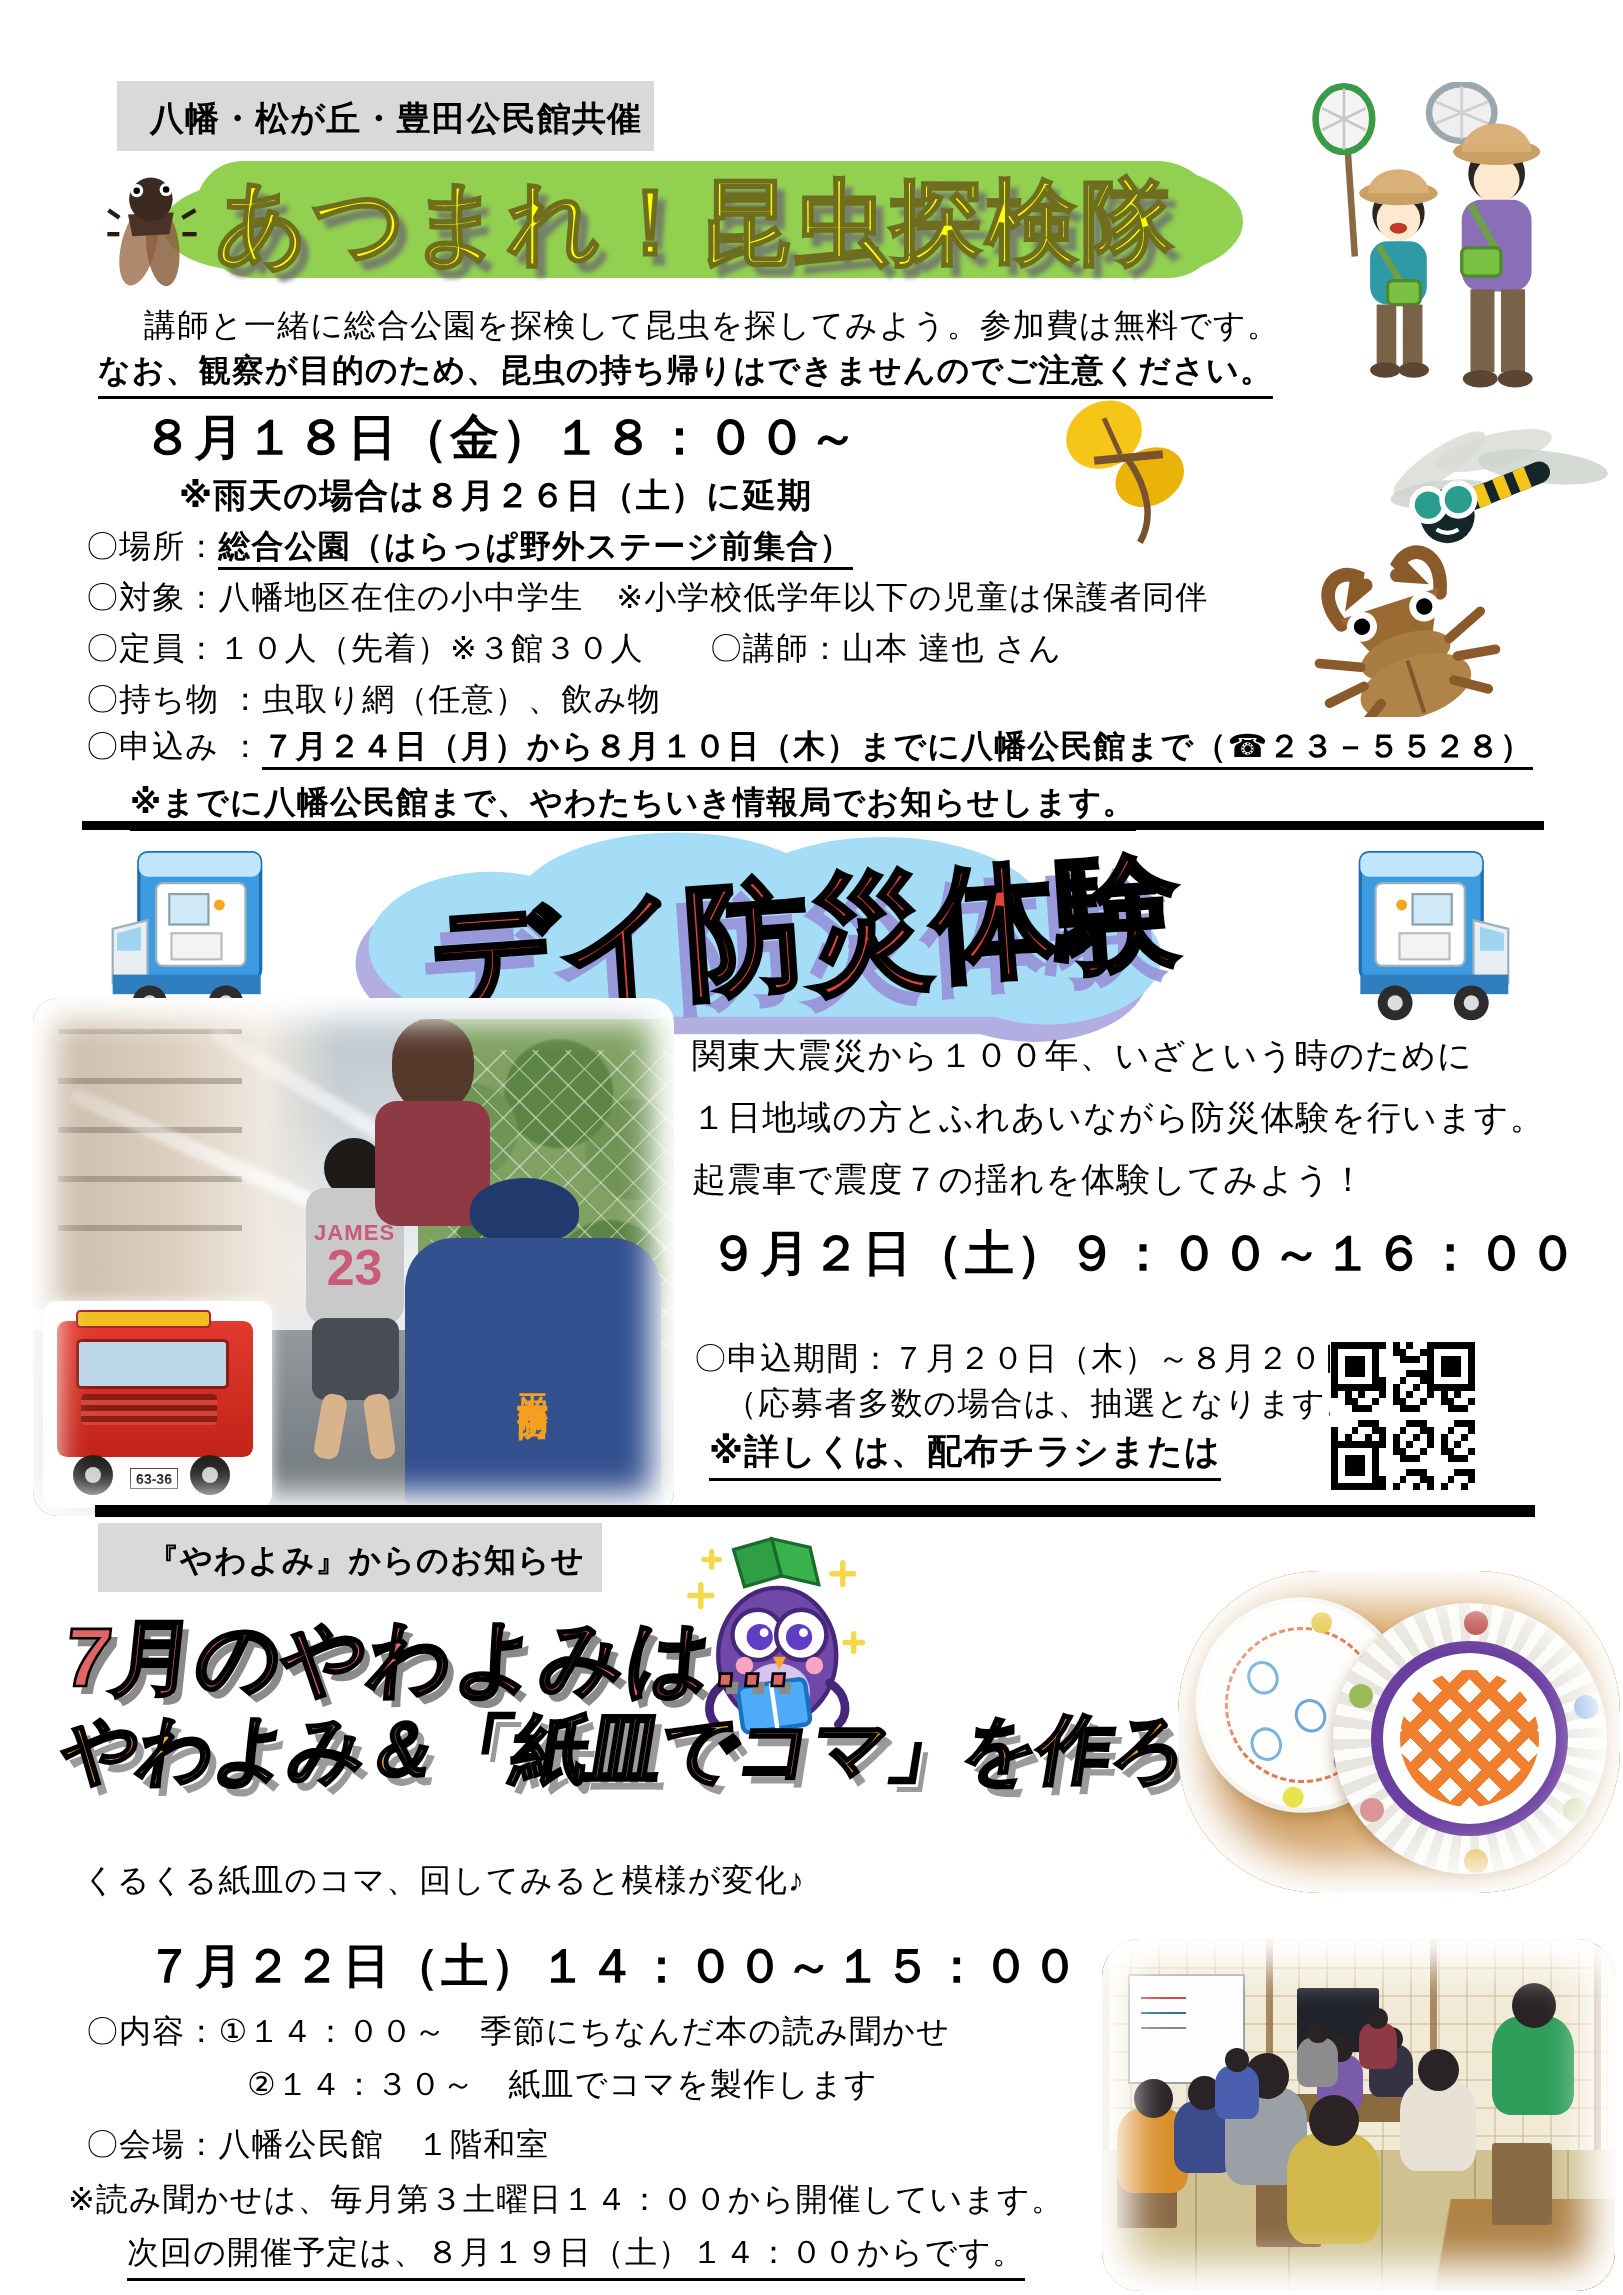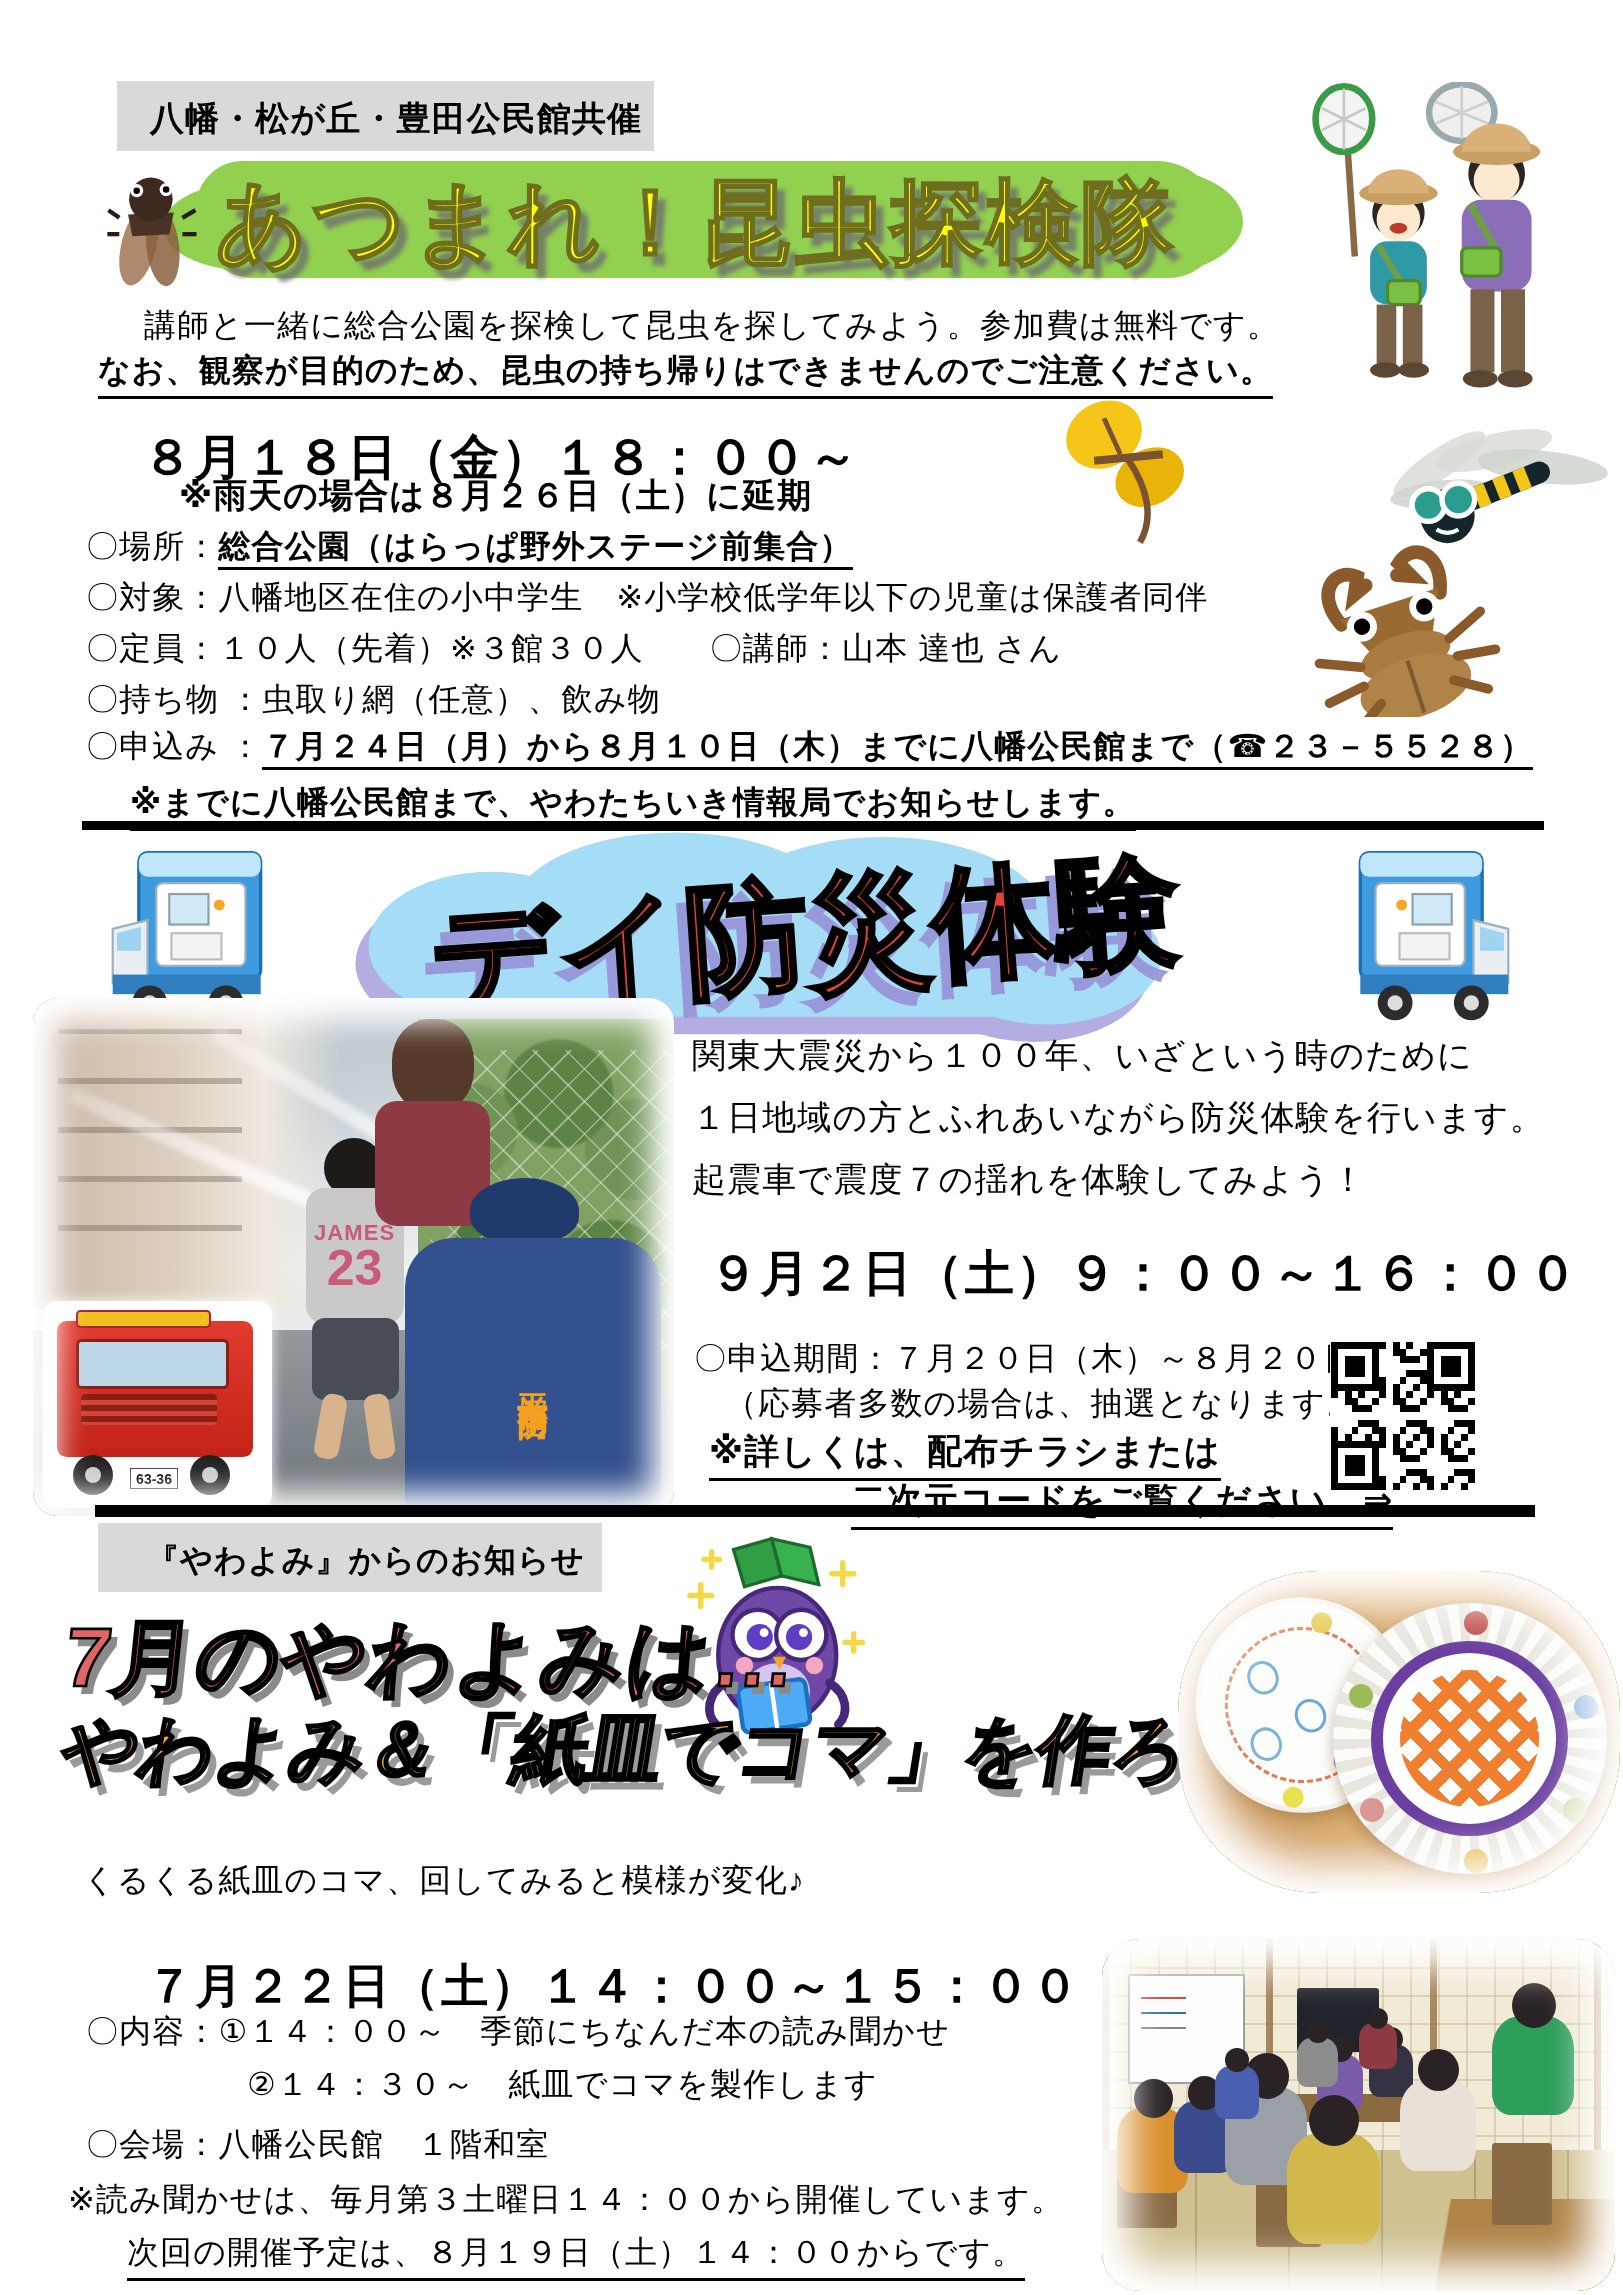--- a/index.html
+++ b/index.html
@@ -3,21 +3,21 @@
 <meta charset="utf-8">
 <style>
   html,body{margin:0;padding:0;background:#fff;}
   body{font-family:"Liberation Sans","DejaVu Sans",sans-serif;color:#000;}
   .page{position:relative;width:1623px;height:2295px;background:#fff;overflow:hidden;}
   .abs{position:absolute;}
   .nw{white-space:nowrap;}
   .b{font-weight:900;}
   .u{border-bottom:3.3px solid #000;padding-bottom:3.3px;}
   .line{font-size:32px;letter-spacing:1.1px;}
-  .bigdate{font-size:49px;font-weight:900;letter-spacing:2.2px;margin-top:20px;}
+  .bigdate{font-size:49px;font-weight:900;letter-spacing:2.2px;}
 
   
   .graybox{background:#d9d9d9;display:flex;align-items:center;}
   .graybox .bt{font-size:34px;font-weight:900;letter-spacing:1.1px;}
 
   
   .greenblob{background:#92d050;border-radius:87px 120px 98px 109px;}
   .greenblob::before{content:'';position:absolute;left:-33px;top:22px;width:164px;height:87px;background:#92d050;border-radius:50%;}
   .greenblob::after{content:'';position:absolute;right:-22px;top:5.5px;width:196px;height:109px;background:#92d050;border-radius:50%;}
   .title1{font-size:92px;font-weight:900;color:#ffff00;-webkit-text-stroke:2.2px #6e6e1e;
@@ -344,21 +344,20 @@
     <div class="feather" style="box-shadow:inset 0 0 30.5px 23px #fff;"></div>
   </div>
 
   <div class="abs line nw" style="left:692px;top:1033px;font-size:34px;">関東大震災から１００年、いざという時のために</div>
   <div class="abs line nw" style="left:692px;top:1095px;font-size:34px;">１日地域の方とふれあいながら防災体験を行います。</div>
   <div class="abs line nw" style="left:692px;top:1157px;font-size:34px;">起震車で震度７の揺れを体験してみよう！</div>
   <div class="abs bigdate nw" style="left:709px;top:1221px;">９月２日（土）９：００～１６：００</div>
   <div class="abs line nw" style="left:694px;top:1337px;">〇申込期間：７月２０日（木）～８月２０日（日）</div>
   <div class="abs line nw" style="left:725px;top:1382px;">（応募者多数の場合は、抽選となります。）</div>
   <div class="abs line b u nw" style="left:709px;top:1428px;font-size:35px;">※詳しくは、配布チラシまたは</div>
-  <div class="abs line b u nw" style="left:851px;top:1477px;font-size:35px;">二次元コードをご覧ください。⇒</div>
 
   <div class="abs qr" style="left:1330px;top:1341px;width:144px;height:148px;">
       <i class="d"></i>
       <i class="d"></i>
       <i class="d"></i>
       <i class="d"></i>
       <i class="d"></i>
       <i class="d"></i>
       <i class="d"></i>
       <i class="d"></i>

